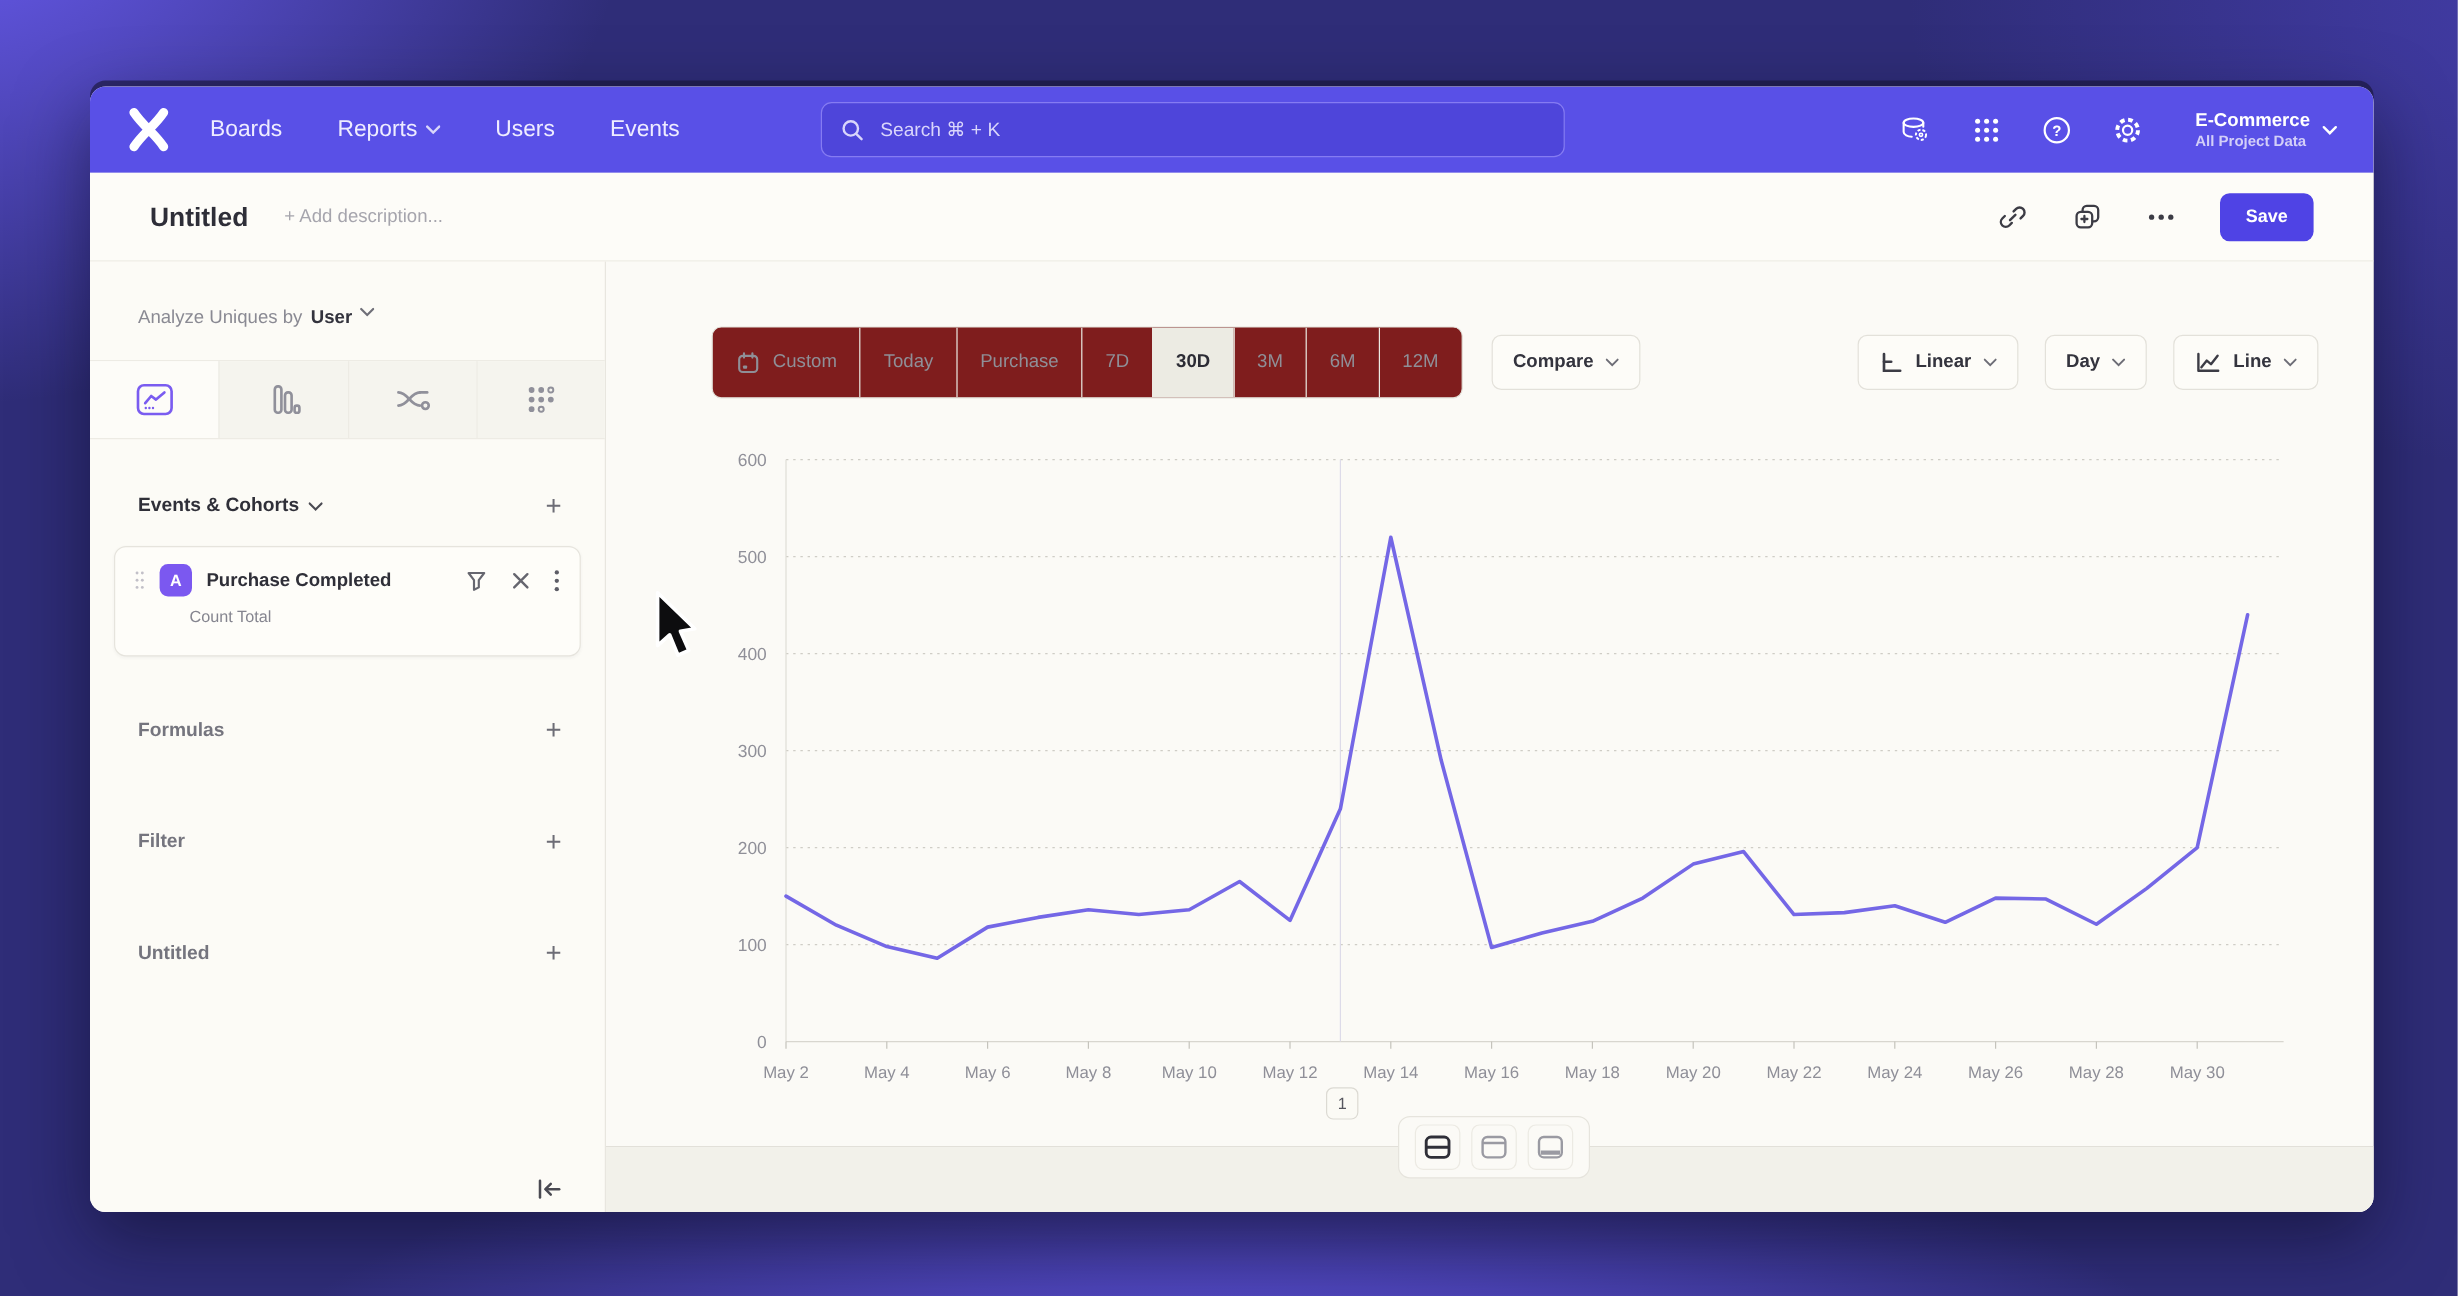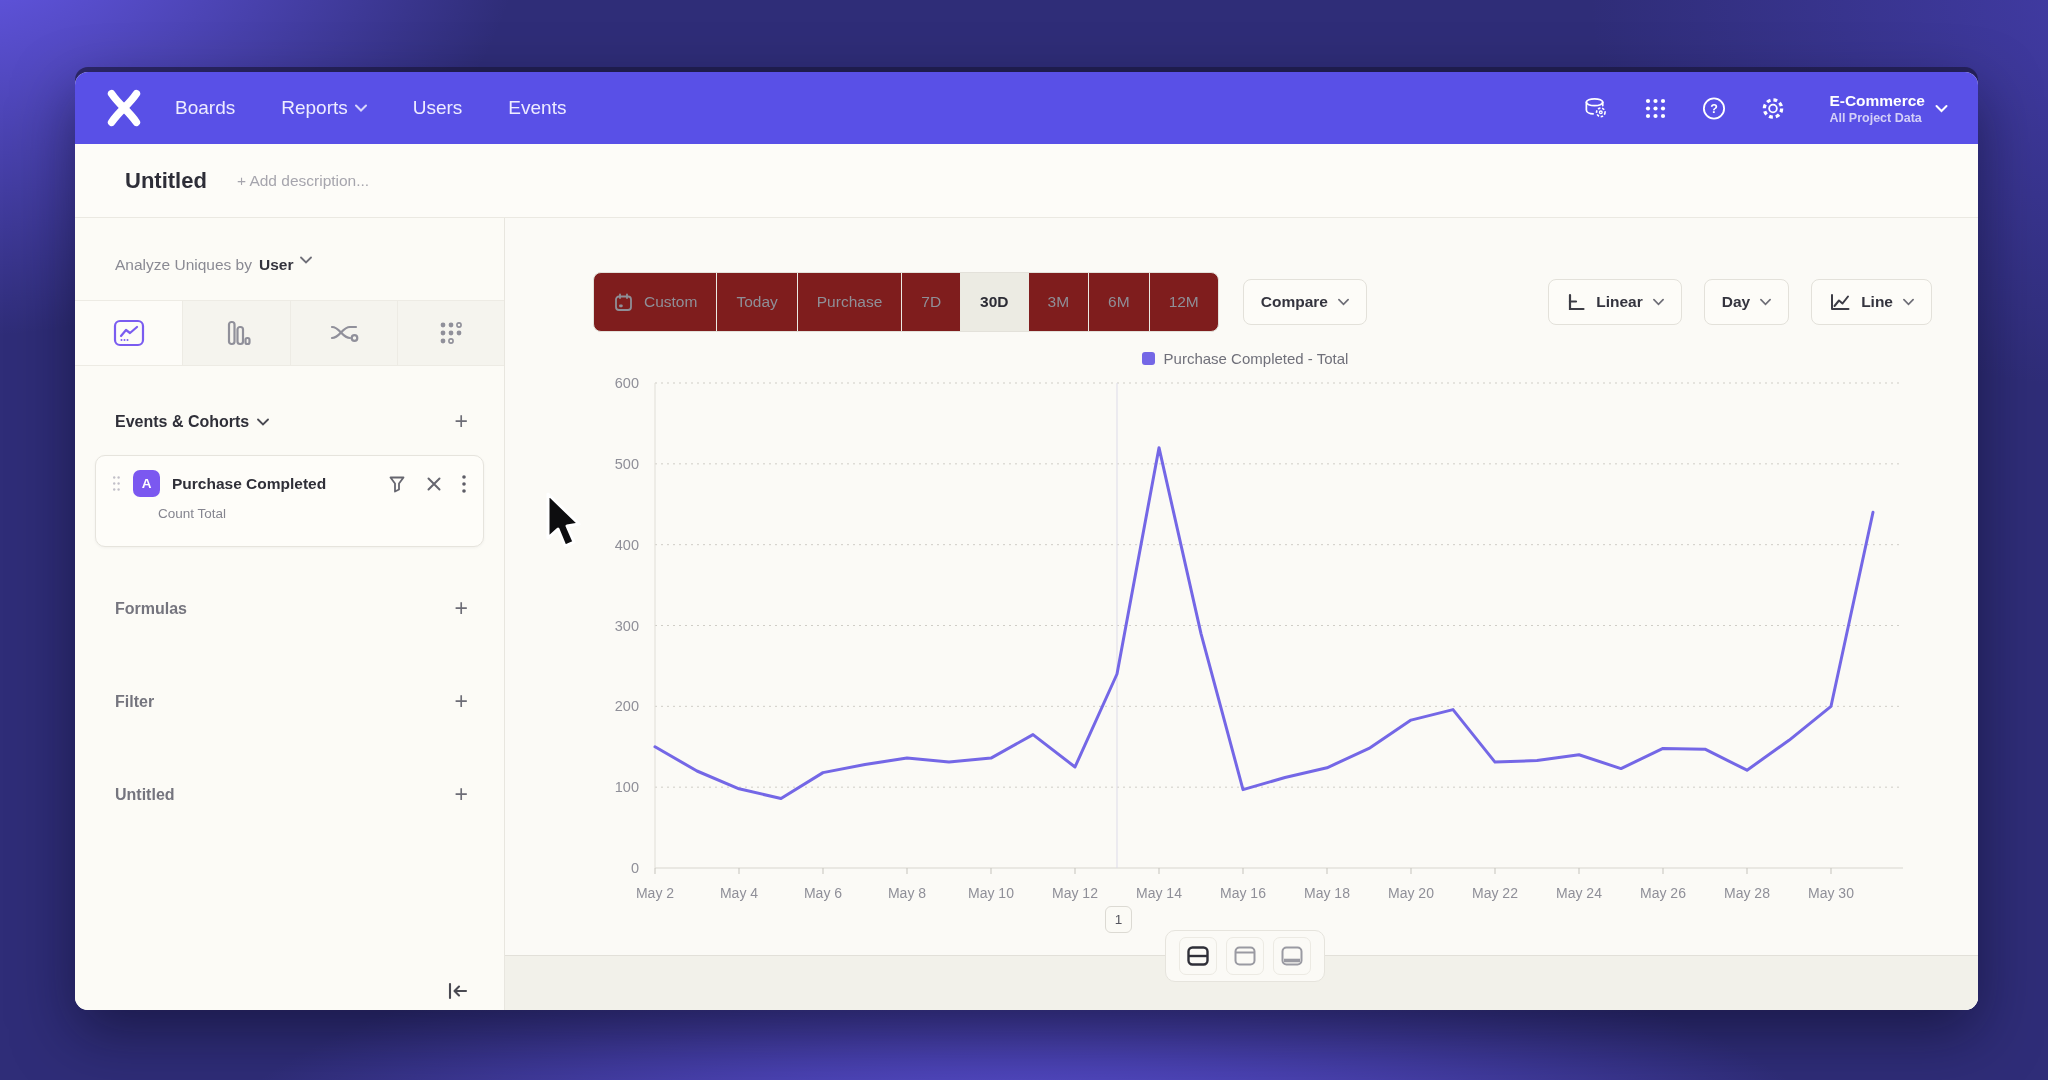--- a/index.html
+++ b/index.html
@@ -111,20 +111,29 @@
             </svg>
           </span>
       </div>
       <div class="nav-item">
           <span>Users</span>
         </div>
       <div class="nav-item">
           <span>Events</span>
         </div>
     </div>
+    <div class="searchbar">
+      <span>
+        <svg width="19" height="19" viewBox="0 0 19 19">
+            <circle cx="8" cy="8" r="6" stroke="#d9d5fb" stroke-width="2" fill="none"></circle>
+            <path d="M12.5,12.5 L17,17" stroke="#d9d5fb" stroke-width="2" stroke-linecap="round"></path>
+          </svg>
+      </span>
+      <span>Search  ⌘ + K</span>
+    </div>
     <div class="nav-right">
       <div class="nav-icon">
         <svg width="27" height="27" viewBox="0 0 27 27">
           <ellipse cx="12" cy="7" rx="8.5" ry="3.6" stroke="#fff" stroke-width="1.8" fill="none"></ellipse>
           <path d="M3.5,7 V15 C3.5,17.4 7,19 10.5,19.2" stroke="#fff" stroke-width="1.8" fill="none" stroke-linecap="round"></path>
           <path d="M20.5,7 V10.5" stroke="#fff" stroke-width="1.8" fill="none" stroke-linecap="round"></path>
           <circle cx="18.5" cy="17.5" r="4.4" stroke="#fff" stroke-width="1.7" fill="none" stroke-dasharray="2.6 1.7"></circle>
           <circle cx="18.5" cy="17.5" r="1.4" stroke="#fff" stroke-width="1.4" fill="none"></circle>
         </svg>
       </div>
@@ -165,20 +174,46 @@
               <path d="M1.5,2 L6.5,7 L11.5,2" stroke="#ffffff" stroke-width="2" fill="none" stroke-linecap="round"></path>
             </svg>
           </span>
       </div>
     </div>
   </div>
 
   <div class="report-bar">
     <span class="report-title">Untitled</span>
     <span class="report-desc">+ Add description...</span>
+    <div class="report-actions">
+      <div class="action-icon">
+        <svg width="24" height="24" viewBox="0 0 24 24" fill="none" stroke="#3c3c45" stroke-width="2" stroke-linecap="round">
+          <path d="M10,14.5 L14.5,10"></path>
+          <path d="M11.5,16.8 L9.4,18.9 a4.1,4.1 0 1 1 -5.8,-5.8 L5.7,11"></path>
+          <path d="M13,7.2 L15.1,5.1 a4.1,4.1 0 1 1 5.8,5.8 L18.8,13"></path>
+        </svg>
+      </div>
+      <div class="action-icon">
+        <svg width="25" height="25" viewBox="0 0 25 25" fill="none" stroke="#3c3c45" stroke-width="1.9">
+          <rect x="8.5" y="3.5" width="13" height="13" rx="3.5"></rect>
+          <rect x="3.5" y="8.5" width="13" height="13" rx="3.5" fill="#fdfcf8"></rect>
+          <path d="M10,12 v5 M7.5,14.5 h5" stroke-linecap="round"></path>
+        </svg>
+      </div>
+      <div class="action-icon">
+        <svg width="24" height="6" viewBox="0 0 24 6">
+            <g fill="#3c3c45">
+              <circle cx="4" cy="3" r="2.2"></circle>
+              <circle cx="12" cy="3" r="2.2"></circle>
+              <circle cx="20" cy="3" r="2.2"></circle>
+            </g>
+          </svg>
+      </div>
+      <button class="save-btn">Save</button>
+    </div>
   </div>
 
   <div class="content">
 
     <div class="sidebar">
       <div class="analyze-row">
         <span class="analyze-label">Analyze Uniques by</span>
         <span class="analyze-value">User</span>
         <span>
             <svg width="12" height="8" viewBox="0 0 12 8">
@@ -360,24 +395,20 @@
                 <path d="M5.5,14 L10,8.5 L13.5,11.5 L19,4.5"></path>
             </svg>
             <span>Line</span>
             <svg width="11" height="8" viewBox="0 0 12 8">
                 <path d="M1,1.5 L6,6.5 L11,1.5" stroke="#6d6d76" stroke-width="1.8" fill="none" stroke-linecap="round"></path>
               </svg>
           </div>
         </div>
       </div>
 
-      <div class="legend">
-        <span class="legend-swatch" style="background: rgb(116, 103, 230);"></span>
-        <span class="legend-text">Purchase Completed - Total</span>
-      </div>
 
       <svg id="chart-svg" width="1370" height="545">
           <line x1="95" y1="500" x2="1343" y2="500" stroke="#d8d6cf" stroke-width="1" stroke-dasharray=""></line>
           <text x="79" y="505" text-anchor="end" font-size="14.5" fill="#8f8f98">0</text>
           <line x1="95" y1="419.1666666666667" x2="1343" y2="419.1666666666667" stroke="#cfcdc6" stroke-width="1" stroke-dasharray="2 4"></line>
           <text x="79" y="424.1666666666667" text-anchor="end" font-size="14.5" fill="#8f8f98">100</text>
           <line x1="95" y1="338.33333333333337" x2="1343" y2="338.33333333333337" stroke="#cfcdc6" stroke-width="1" stroke-dasharray="2 4"></line>
           <text x="79" y="343.33333333333337" text-anchor="end" font-size="14.5" fill="#8f8f98">200</text>
           <line x1="95" y1="257.5" x2="1343" y2="257.5" stroke="#cfcdc6" stroke-width="1" stroke-dasharray="2 4"></line>
           <text x="79" y="262.5" text-anchor="end" font-size="14.5" fill="#8f8f98">300</text>

